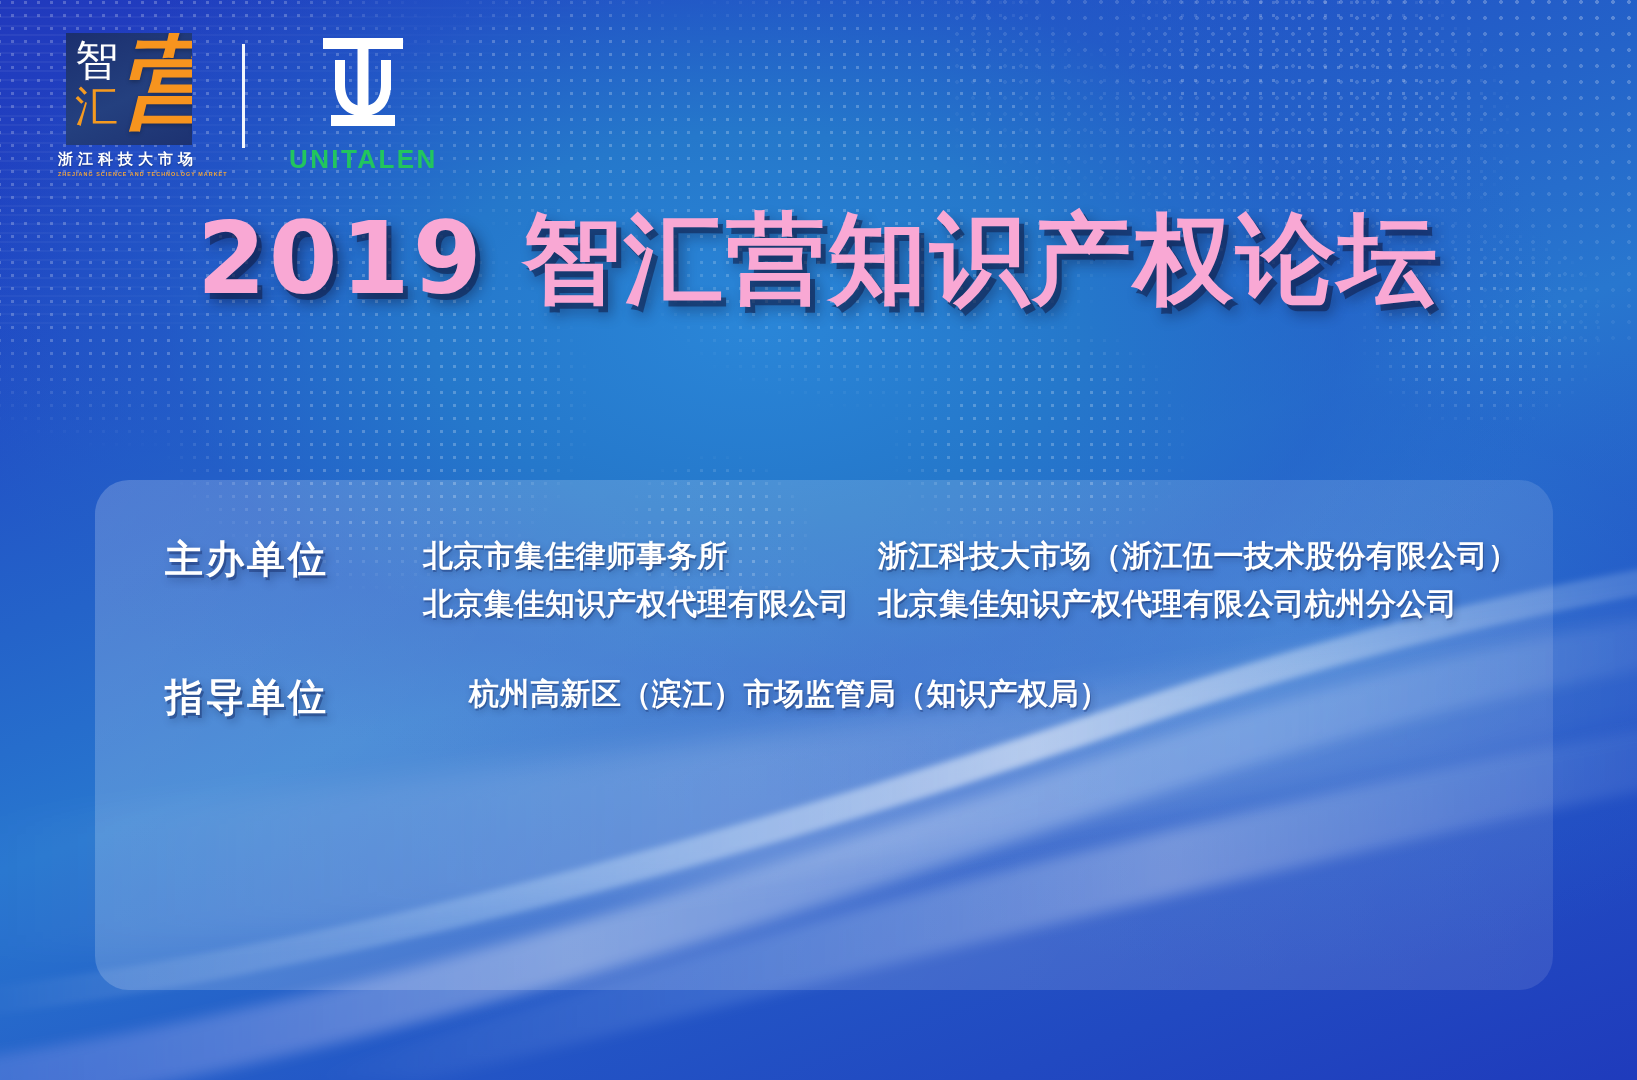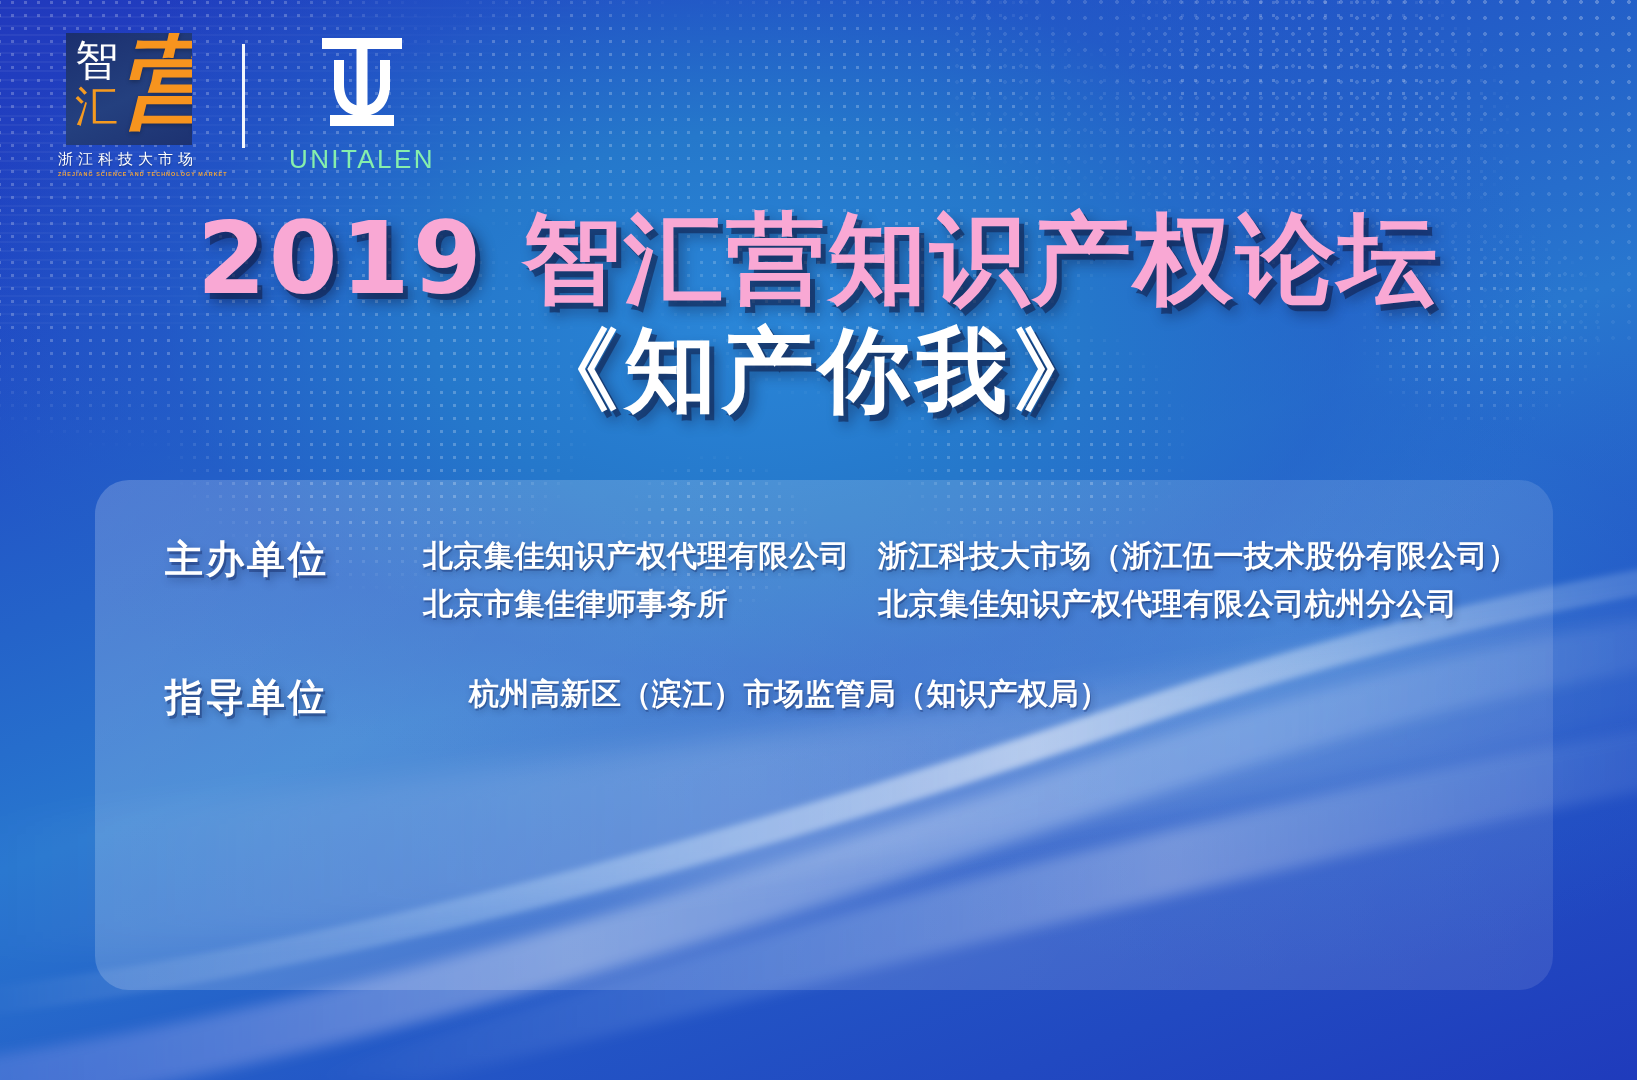--- a/index.html
+++ b/index.html
@@ -98,36 +98,36 @@
   }
   .zh-ying {
     position:absolute; left:52px; top:-4px;
     font-family:"DejaVu Serif","Liberation Serif",serif;
     font-size:104px; line-height:1; color:#f7941e; font-weight:700;
     font-style:italic;
     text-shadow:0 2px 4px rgba(0,0,0,0.25);
   }
   .zh-cn {
     margin-top:5px; text-align:center; color:#ffffff;
-    font-size:15px; letter-spacing:5px; font-weight:400;
+    font-size:15px; letter-spacing:5px; font-weight:700;
     white-space:nowrap; text-shadow:0 1px 2px rgba(0,0,0,0.35);
   }
   .zh-en {
     text-align:center; color:#f4a63c;
     font-size:5.4px; letter-spacing:1.05px; font-weight:700;
     white-space:nowrap; margin-top:2px;
   }
   .logo-divider {
     width:3px; height:104px; background:#ffffff;
     margin:0 44px 18px 44px; opacity:0.95;
   }
   .logo-unitalen { text-align:center; margin-bottom:2px; }
   .ut-mark { width:96px; height:104px; }
   .ut-name {
-    color:#86efac; font-size:26px; font-weight:400;
+    color:#22c55e; font-size:26px; font-weight:700;
     letter-spacing:2.4px; margin-top:4px;
   }
 
   
   .titles { position:absolute; left:0; right:0; top:206px; text-align:center; z-index:6; }
   .title-main {
     font-family:"DejaVu Sans","Liberation Sans",sans-serif;
     font-size:99px; font-weight:700; color:#f9a8d4;
     letter-spacing:3px; line-height:1.08;
     white-space:nowrap;
@@ -245,32 +245,31 @@
       <path d="M20,52 C20,74 32,84 48,84 C64,84 76,74 76,52 L66,52 C66,68 58,74 48,74 C38,74 30,68 30,52 Z" fill="#ffffff"></path>
       <rect x="42.5" y="40" width="11" height="48" fill="#ffffff"></rect>
       <rect x="16" y="83" width="64" height="11" fill="#ffffff"></rect>
     </svg>
     <div class="ut-name">UNITALEN</div>
   </div>
 </div>
 
 <div class="titles">
   <div class="title-main">2019 智汇营知识产权论坛</div>
-  <div class="title-sub">《知产你我》</div>
 </div>
 
 <div class="info-panel">
   <div class="info-rows">
 
     <div class="info-row">
       <div class="row-label">主办单位</div>
       <div class="row-cols">
         <div class="col left">
+          <div class="org-line">北京市集佳律师事务所</div>
           <div class="org-line">北京集佳知识产权代理有限公司</div>
-          <div class="org-line">北京市集佳律师事务所</div>
         </div>
         <div class="col right">
           <div class="org-line">浙江科技大市场（浙江伍一技术股份有限公司）</div>
           <div class="org-line">北京集佳知识产权代理有限公司杭州分公司</div>
         </div>
       </div>
     </div>
 
     <div class="info-row second">
       <div class="row-label guide">指导单位</div>

